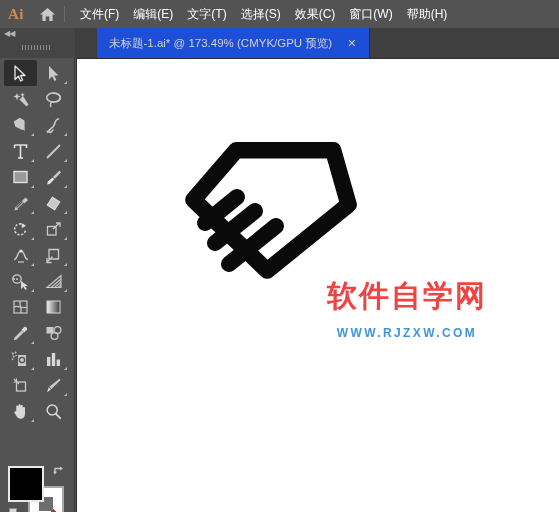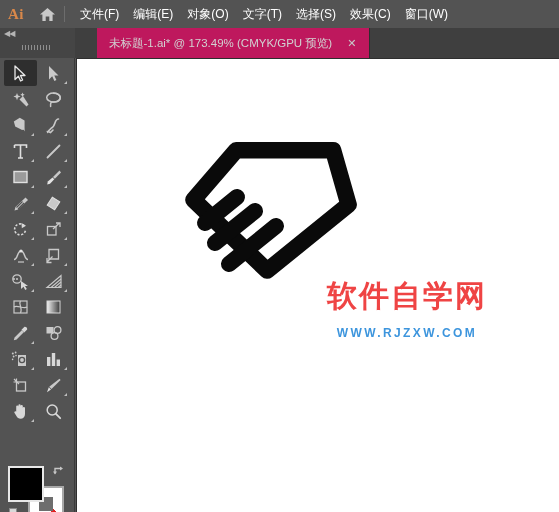--- a/index.html
+++ b/index.html
@@ -28,21 +28,21 @@
     color:#ffffff; font-size:12px; padding:4px 7px; white-space:nowrap;
   }
 
   
   #tabbar {
     position:absolute; left:0; top:28px; width:559px; height:30px;
     background:#3f3f3f;
   }
   #doc-tab {
     position:absolute; left:97px; top:0; height:30px;
-    background:#be185d; display:flex; align-items:center;
+    background:#1d4ed8; display:flex; align-items:center;
     padding:0 4px 0 12px; border-right:1px solid #2e2e2e;
   }
   #tab-title { color:#d2d2d2; font-size:11.5px; white-space:nowrap; }
   #tab-close {
     color:#c8c8c8; font-size:11px; font-weight:bold;
     padding:0 9px; margin-left:6px; cursor:pointer;
   }
 
   
   #dock-head {
@@ -133,25 +133,25 @@
     <div id="home-icon">
       <svg width="17" height="15" viewBox="0 0 17 15">
         <path d="M8.5 1 L16 7.4 L13.6 7.4 L13.6 14 L10.3 14 L10.3 9.6 L6.7 9.6 L6.7 14 L3.4 14 L3.4 7.4 L1 7.4 Z" fill="#c9c9c9"></path>
       </svg>
     </div>
 
     <div class="menu-sep"></div>
 
     <div class="menu-item">文件(F)</div>
     <div class="menu-item">编辑(E)</div>
-    <div class="menu-item">对象(O)</div>
     <div class="menu-item">文字(T)</div>
     <div class="menu-item">选择(S)</div>
     <div class="menu-item">效果(C)</div>
     <div class="menu-item">窗口(W)</div>
+    <div class="menu-item">帮助(H)</div>
   </div>
 
   <div id="tabbar">
     <div id="doc-tab">
       <span id="tab-title">未标题-1.ai* @ 173.49% (CMYK/GPU 预览)</span>
       <span id="tab-close">✕</span>
     </div>
   </div>
 
   <div id="dock-head">

